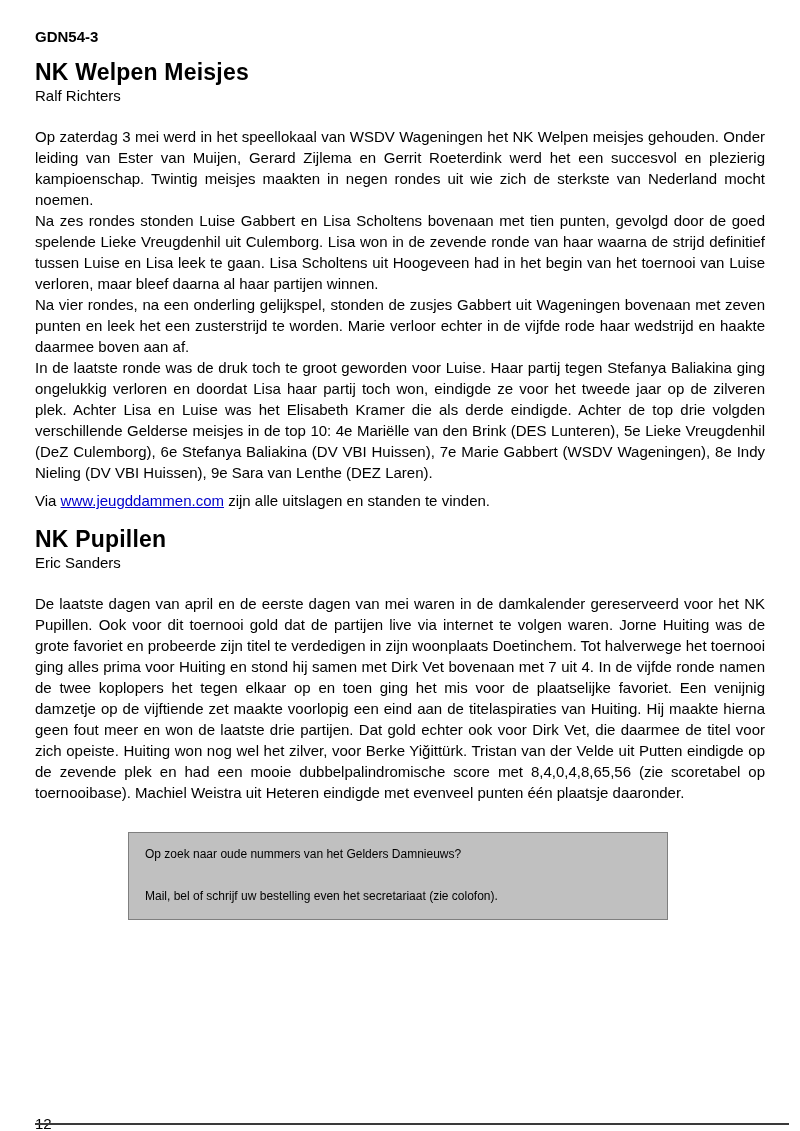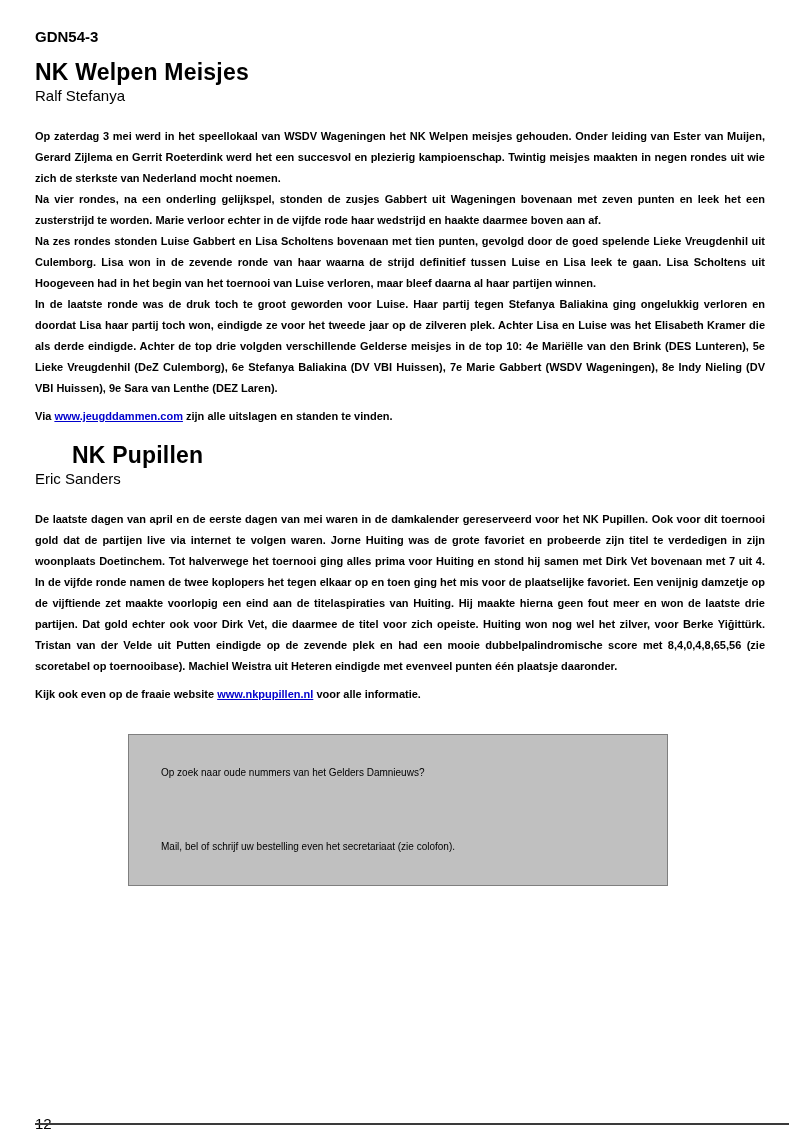--- a/index.html
+++ b/index.html
@@ -27,43 +27,42 @@
     font-weight: bold;
     margin-top: 14px;
     margin-bottom: 1px;
     letter-spacing: 0.2px;
   }
   .author {
     font-size: 15px;
     margin-bottom: 22px;
   }
   p.body {
-    font-size: 11px;
+    font-size: 15px;
     line-height: 21px;
     text-align: justify;
     margin: 0;
-    font-weight: bold;
   }
   p.link-line { margin-top: 7px; text-align: left; }
   a.weblink {
     color: var(--link, #0000cc);
     text-decoration: underline;
     cursor: pointer;
   }
   .notice-box {
     width: 540px;
     margin: 29px 0 0 93px;
     background: var(--notice_bg, #c0c0c0);
     border: 1px solid var(--notice_border, #7f7f7f);
     padding: 11px 16px 12px 16px;
   }
   .notice-box p {
-    font-size: 10px;
+    font-size: 12px;
     line-height: 21px;
-    margin: 16px;
+    margin: 0;
   }
   .notice-box p.justify { text-align: justify; }
   .notice-box .blank { height: 21px; }
   .page-number {
     position: absolute;
     left: 35px;
     top: 1115px;
     font-size: 15px;
   }
   .footer-rule {
@@ -75,35 +74,34 @@
   }
 </style>
 </head>
 <body>
 
 <div class="page">
 
   <div class="doc-code">GDN54-3</div>
 
   <h1 class="article-title" style="margin-top:12px;">NK Welpen Meisjes</h1>
-  <div class="author">Ralf Stefanya</div>
+  <div class="author">Ralf Richters</div>
 
   <p class="body">Op zaterdag 3 mei werd in het speellokaal van WSDV Wageningen het NK Welpen meisjes gehouden. Onder leiding van Ester van Muijen, Gerard Zijlema en Gerrit Roeterdink werd het een succesvol en plezierig kampioenschap. Twintig meisjes maakten in negen rondes uit wie zich de sterkste van Nederland mocht noemen.</p>
+  <p class="body">Na zes rondes stonden Luise Gabbert en Lisa Scholtens bovenaan met tien punten, gevolgd door de goed spelende Lieke Vreugdenhil uit Culemborg. Lisa won in de zevende ronde van haar waarna de strijd definitief tussen Luise en Lisa leek te gaan. Lisa Scholtens uit Hoogeveen had in het begin van het toernooi van Luise verloren, maar bleef daarna al haar partijen winnen.</p>
   <p class="body">Na vier rondes, na een onderling gelijkspel, stonden de zusjes Gabbert uit Wageningen bovenaan met zeven punten en leek het een zusterstrijd te worden. Marie verloor echter in de vijfde rode haar wedstrijd en haakte daarmee boven aan af.</p>
-  <p class="body">Na zes rondes stonden Luise Gabbert en Lisa Scholtens bovenaan met tien punten, gevolgd door de goed spelende Lieke Vreugdenhil uit Culemborg. Lisa won in de zevende ronde van haar waarna de strijd definitief tussen Luise en Lisa leek te gaan. Lisa Scholtens uit Hoogeveen had in het begin van het toernooi van Luise verloren, maar bleef daarna al haar partijen winnen.</p>
   <p class="body">In de laatste ronde was de druk toch te groot geworden voor Luise. Haar partij tegen Stefanya Baliakina ging ongelukkig verloren en doordat Lisa haar partij toch won, eindigde ze voor het tweede jaar op de zilveren plek. Achter Lisa en Luise was het Elisabeth Kramer die als derde eindigde. Achter de top drie volgden verschillende Gelderse meisjes in de top 10: 4e Mariëlle van den Brink (DES Lunteren), 5e Lieke Vreugdenhil (DeZ Culemborg), 6e Stefanya Baliakina (DV VBI Huissen), 7e Marie Gabbert (WSDV Wageningen), 8e Indy Nieling (DV VBI Huissen), 9e Sara van Lenthe (DEZ Laren).</p>
 
   <p class="body link-line"><span>Via </span><a href="#" class="weblink">www.jeugddammen.com</a><span> zijn alle uitslagen en standen te vinden.</span></p>
 
-  <h1 class="article-title" style="margin-top:15px;margin-left:37px;">NK Pupillen</h1>
+  <h1 class="article-title" style="margin-top:15px;">NK Pupillen</h1>
   <div class="author">Eric Sanders</div>
 
   <p class="body">De laatste dagen van april en de eerste dagen van mei waren in de damkalender gereserveerd voor het NK Pupillen. Ook voor dit toernooi gold dat de partijen live via internet te volgen waren. Jorne Huiting was de grote favoriet en probeerde zijn titel te verdedigen in zijn woonplaats Doetinchem. Tot halverwege het toernooi ging alles prima voor Huiting en stond hij samen met Dirk Vet bovenaan met 7 uit 4. In de vijfde ronde namen de twee koplopers het tegen elkaar op en toen ging het mis voor de plaatselijke favoriet. Een venijnig damzetje op de vijftiende zet maakte voorlopig een eind aan de titelaspiraties van Huiting. Hij maakte hierna geen fout meer en won de laatste drie partijen. Dat gold echter ook voor Dirk Vet, die daarmee de titel voor zich opeiste. Huiting won nog wel het zilver, voor Berke Yiğittürk. Tristan van der Velde uit Putten eindigde op de zevende plek en had een mooie dubbelpalindromische score met 8,4,0,4,8,65,56 (zie scoretabel op toernooibase). Machiel Weistra uit Heteren eindigde met evenveel punten één plaatsje daaronder.</p>
 
-  <p class="body link-line"><span>Kijk ook even op de fraaie website </span><a href="#" class="weblink">www.nkpupillen.nl</a><span> voor alle informatie.</span></p>
 
   <div class="notice-box">
     <p>Op zoek naar oude nummers van het Gelders Damnieuws?</p>
     <div class="blank"></div>
     <p>Mail, bel of schrijf uw bestelling even het secretariaat (zie colofon).</p>
   </div>
 
   <div class="page-number">12</div>
   <div class="footer-rule"></div>
 

